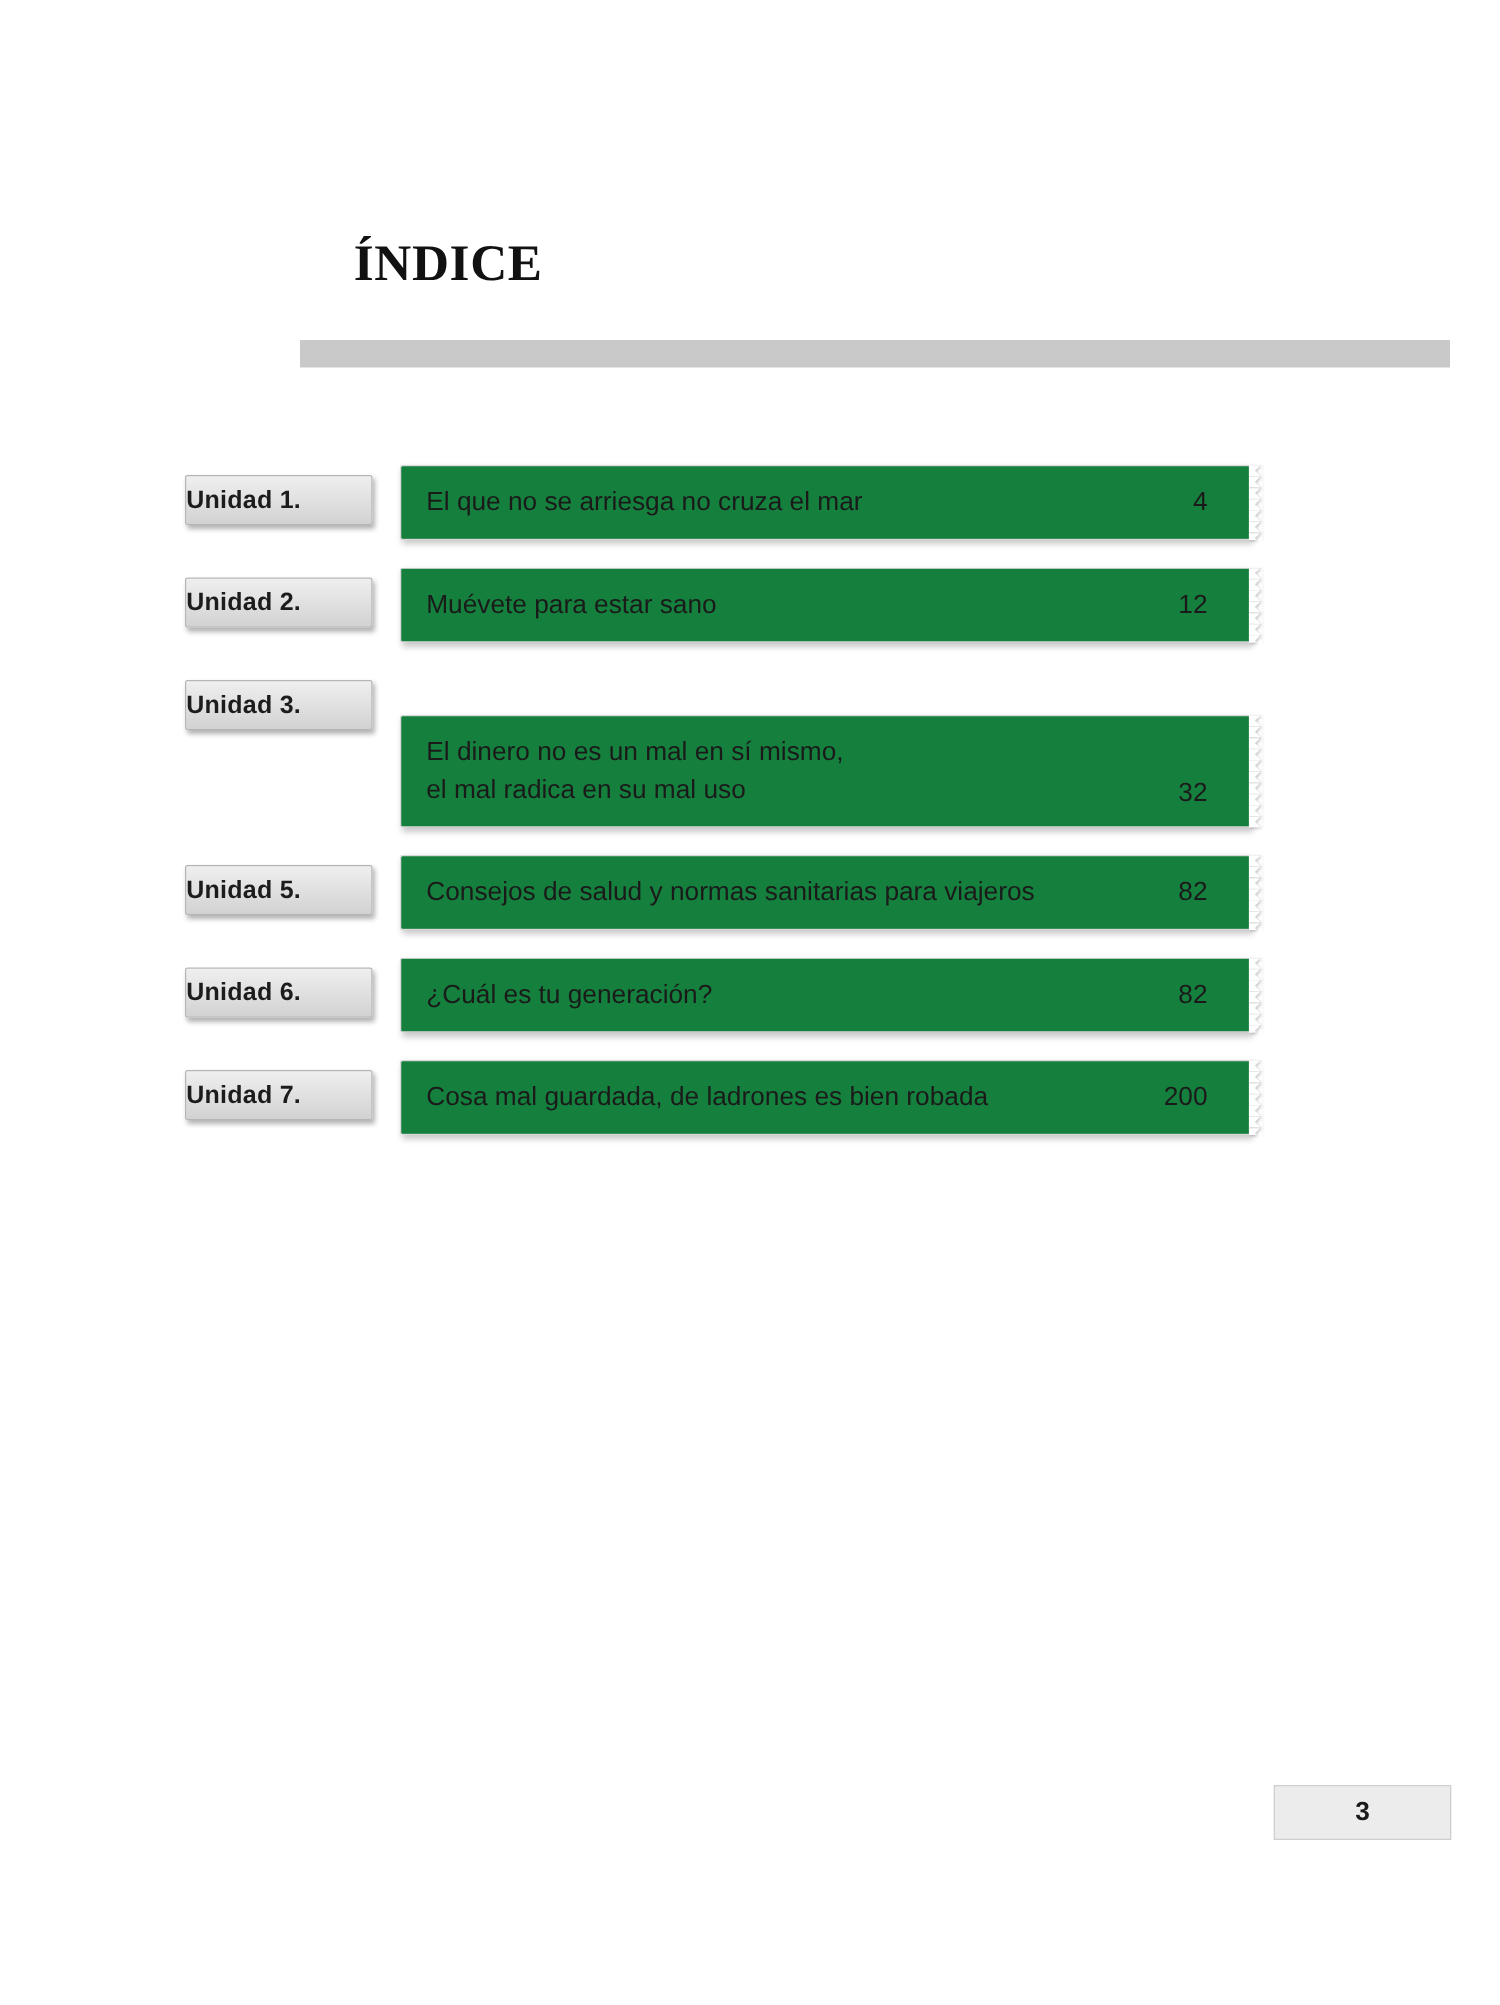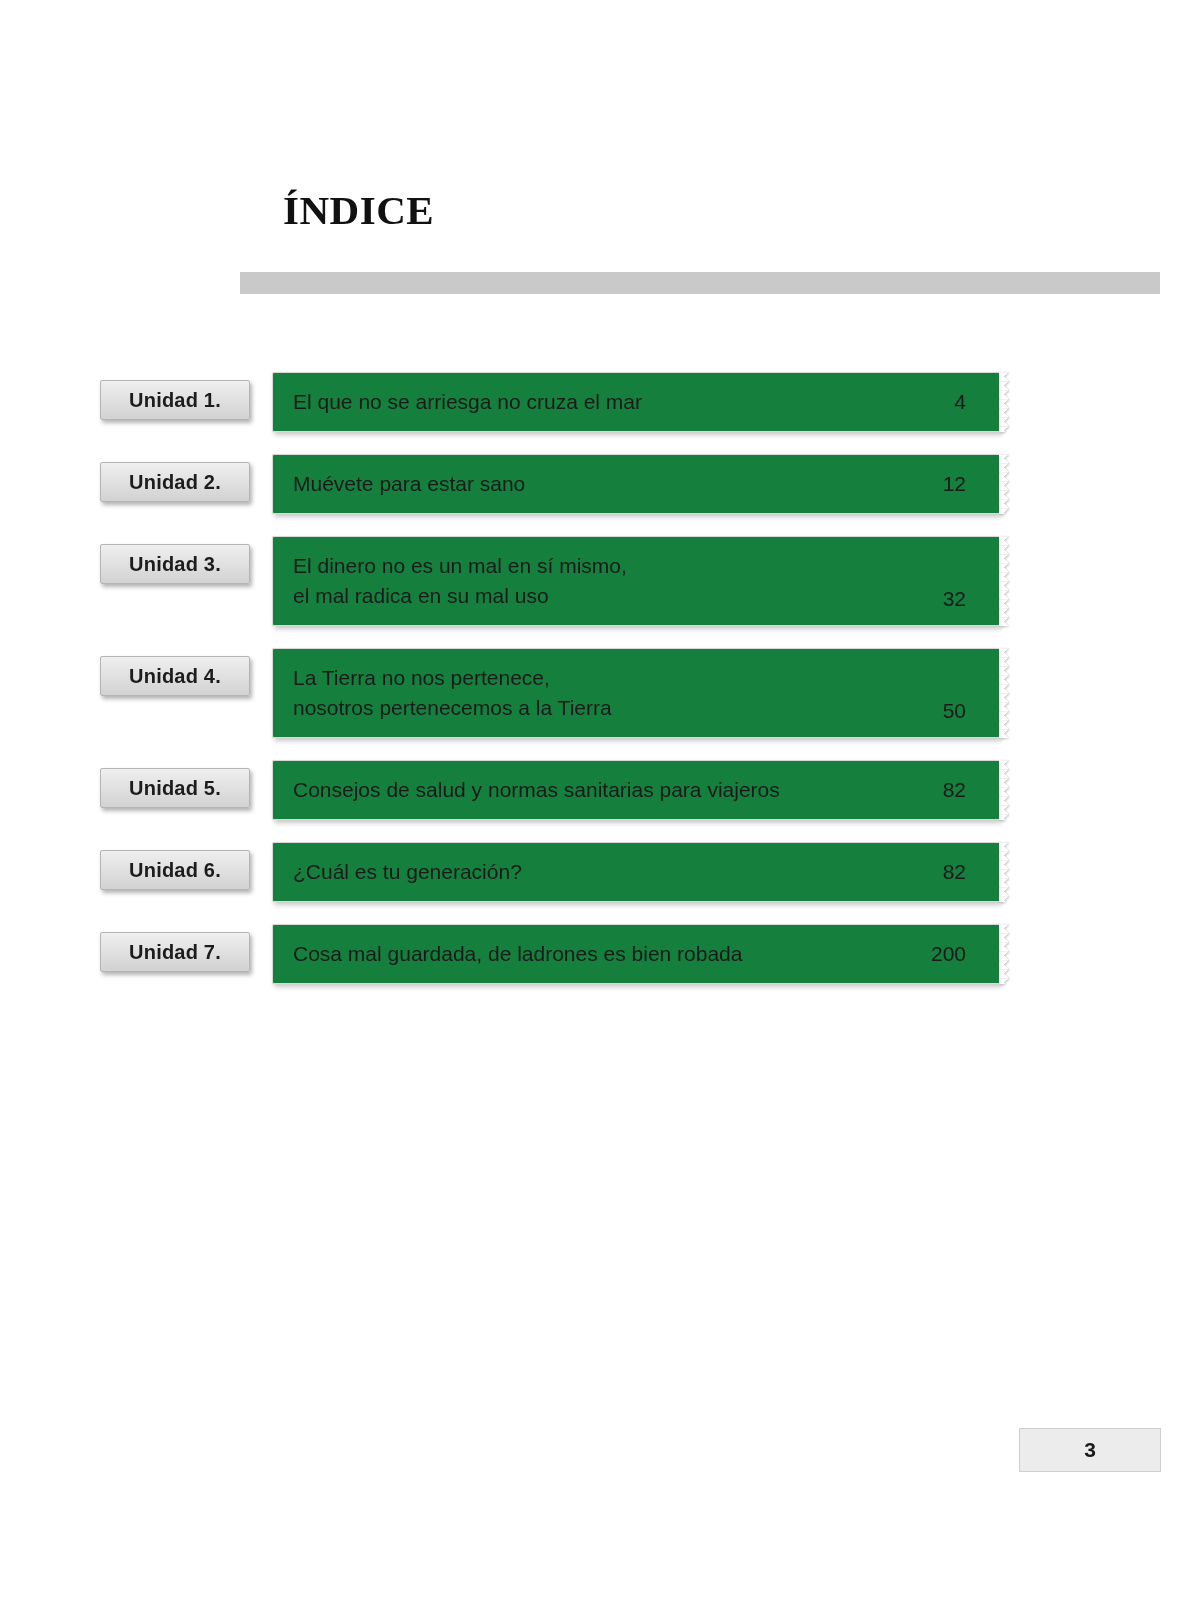--- a/index.html
+++ b/index.html
@@ -65,22 +65,22 @@
     width: 150px;
     min-height: 40px;
     flex: 0 0 150px;
     margin-top: 8px;
     background: linear-gradient(180deg, #efefef 0%, #e2e2e2 45%, #d2d2d2 100%);
     border: 1px solid #b5b5b5;
     border-radius: 2px;
     box-shadow: 2px 3px 4px rgba(0,0,0,0.30);
     display: flex;
     align-items: center;
-    justify-content: center;
     box-sizing: border-box;
+    margin-left: 48px;
   }
   .unit-tab-label {
     font-size: 20px;
     font-weight: bold;
     color: #1c1c1c;
     letter-spacing: 0.2px;
     white-space: nowrap;
   }
 
   
@@ -96,20 +96,21 @@
     display: flex;
     align-items: flex-start;
     justify-content: space-between;
     padding: 14px 34px 14px 20px;
     box-sizing: border-box;
     min-height: 48px;
   }
   .entry-card.two-line {
     min-height: 76px;
     align-items: flex-end;
+    margin-top: 36px;
   }
 
   .entry-text {
     font-size: 21px;
     line-height: 30px;
     color: #1a1a1a;
     max-width: 640px;
   }
   .entry-text .line2 {
     display: block;
@@ -216,33 +217,20 @@
       <div class="entry-card two-line">
         <div class="entry-text">
           <span>El dinero no es un mal en sí mismo,</span>
           <span class="line2">el mal radica en su mal uso</span>
         </div>
         <div class="entry-page">32</div>
         <div class="torn-edge"></div>
       </div>
     </div>
 
-    <div class="entry">
-      <div class="unit-tab">
-        <span class="unit-tab-label">Unidad 4.</span>
-      </div>
-      <div class="entry-card two-line">
-        <div class="entry-text">
-          <span>La Tierra no nos pertenece,</span>
-          <span class="line2">nosotros pertenecemos a la Tierra</span>
-        </div>
-        <div class="entry-page">50</div>
-        <div class="torn-edge"></div>
-      </div>
-    </div>
 
     <div class="entry">
       <div class="unit-tab">
         <span class="unit-tab-label">Unidad 5.</span>
       </div>
       <div class="entry-card">
         <div class="entry-text">
           <span>Consejos de salud y normas sanitarias para viajeros</span>
         </div>
         <div class="entry-page">82</div>

